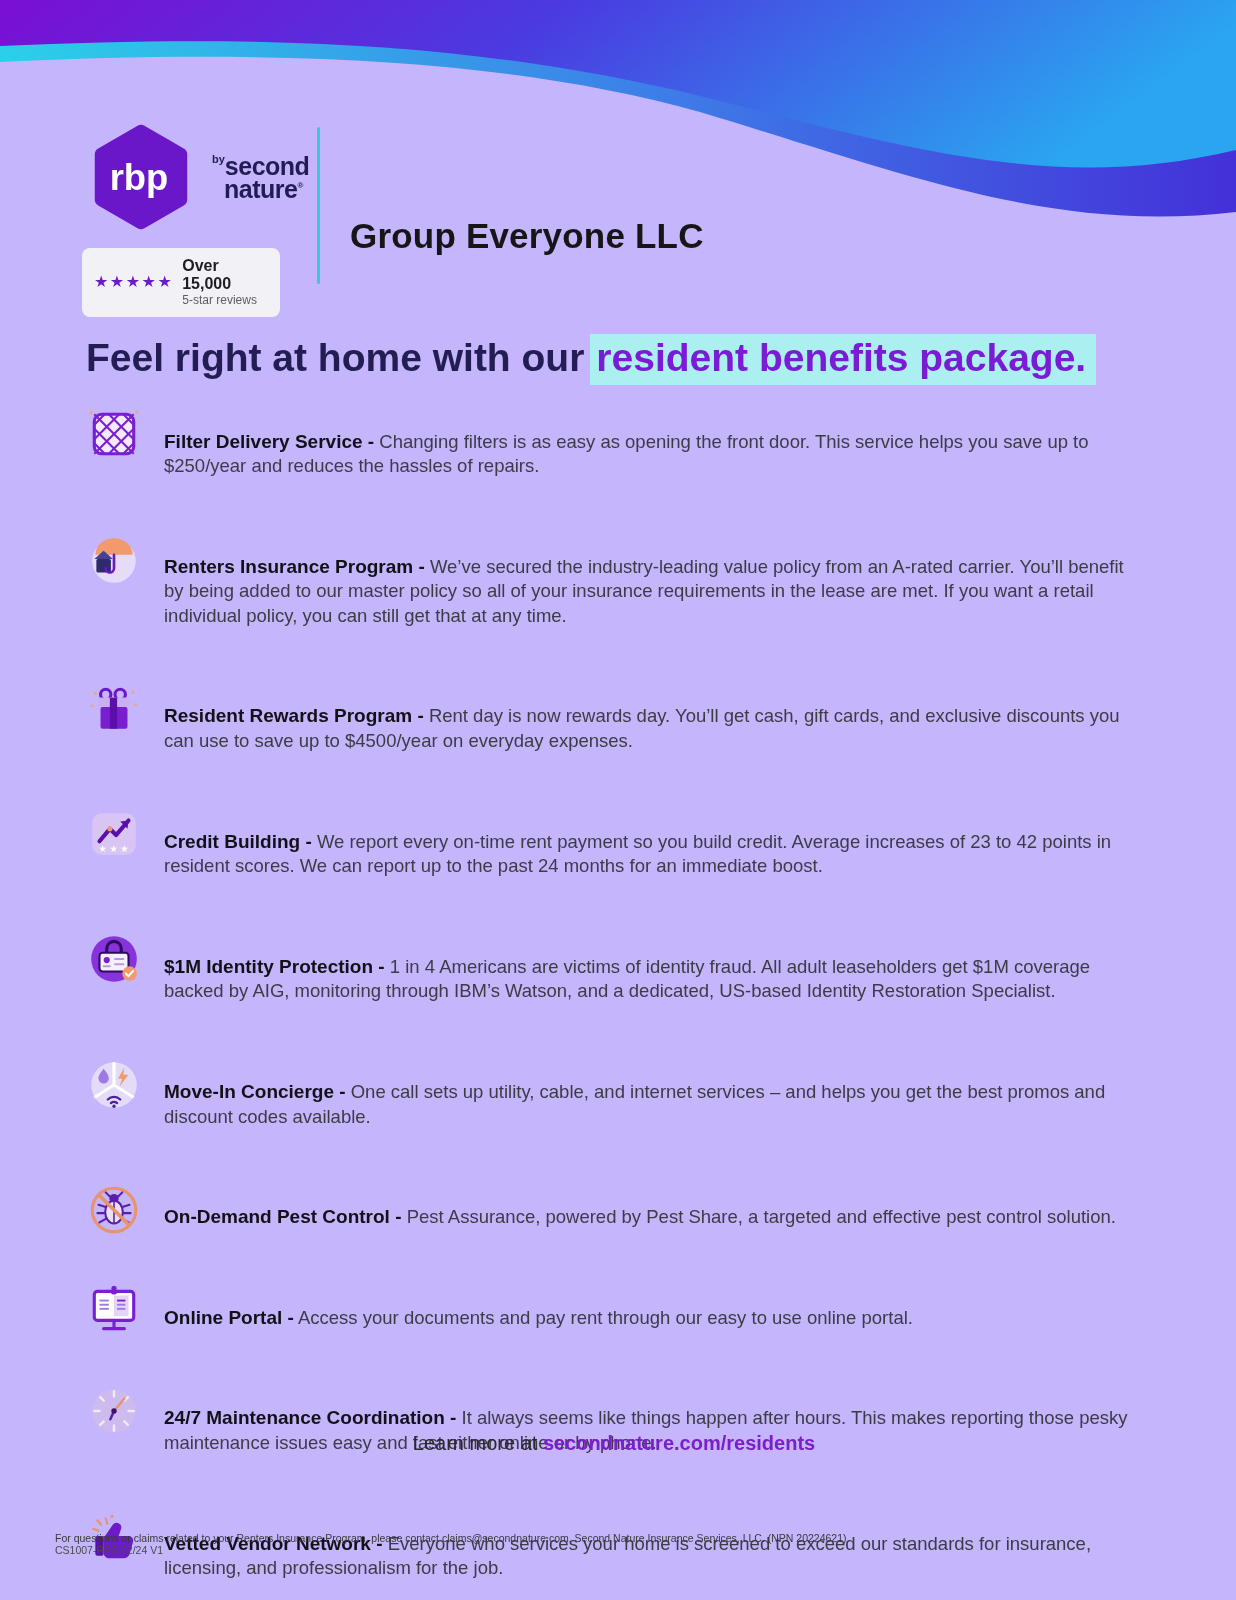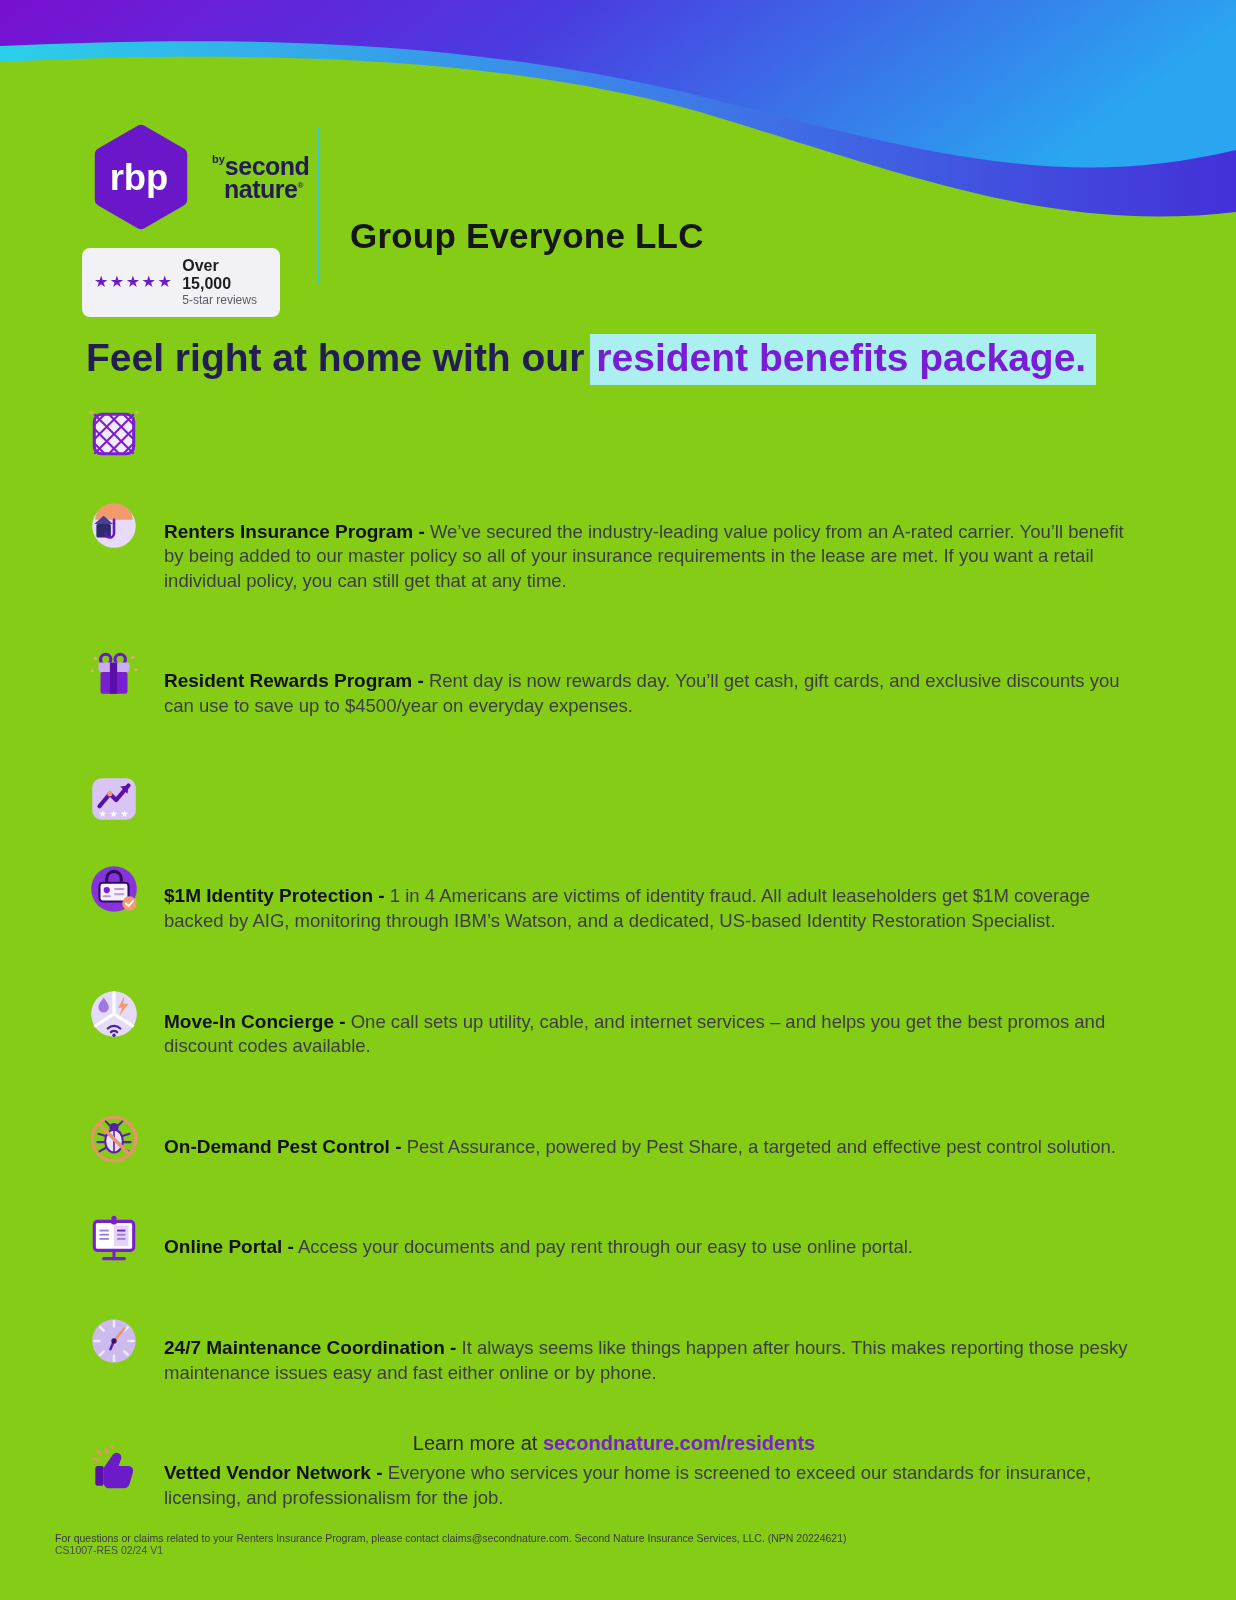--- a/index.html
+++ b/index.html
@@ -1,16 +1,16 @@
 <!DOCTYPE html>
 <html><head>
 <meta charset="utf-8">
 <style>
   html,body{margin:0;padding:0;background:#ffffff;}
-  .page{position:relative;width:1236px;height:1600px;background:#84cc16;overflow:hidden;
+  .page{position:relative;width:1236px;height:1600px;background:#c4b5fd;overflow:hidden;
         font-family:"Liberation Sans",sans-serif;}
   .wave{position:absolute;top:0;left:0;width:1236px;height:245px;}
   
   .logo-block{position:absolute;left:82px;top:118px;width:232px;}
   .rbp-row{display:flex;align-items:center;gap:12px;}
   .brand-text{font-size:25px;font-weight:700;color:#221C55;line-height:0.92;letter-spacing:-0.5px;}
   .brand-by{font-size:11px;font-weight:600;vertical-align:12px;letter-spacing:0;}
   .brand-line2{margin-left:12px;}
   .reg{font-size:8px;vertical-align:10px;}
   .reviews-pill{margin-top:12px;background:#F2F1F6;border-radius:8px;padding:9px 12px;
@@ -96,20 +96,21 @@
         <svg viewBox="0 0 54 54">
           <rect x="8" y="8" width="38" height="38" rx="7" fill="#F3EAFC" stroke="#7A1FD0" stroke-width="3"></rect>
           <g stroke="#7A1FD0" stroke-width="2" fill="none">
             <path d="M8 18 L18 8 M8 32 L32 8 M8 46 L46 8 M22 46 L46 22 M36 46 L46 36"></path>
             <path d="M36 8 L46 18 M22 8 L46 32 M8 8 L46 46 M8 22 L32 46 M8 36 L18 46"></path>
           </g>
           <circle cx="5" cy="6" r="1.5" fill="#F0A57E"></circle>
             <circle cx="49" cy="6" r="1.5" fill="#F0A57E"></circle>
         </svg>
       </span>
+      <p class="benefit-text"><span class="benefit-title">Filter Delivery Service -</span> <span>Changing filters is as easy as opening the front door. This service helps you save up to $250/year and reduces the hassles of repairs.</span></p>
     </div>
 
     <div class="benefit">
       <span class="benefit-icon">
         <svg viewBox="0 0 54 54">
           <circle cx="27" cy="29" r="21" fill="#E6DBF8"></circle>
           <path d="M9 23 A18 16 0 0 1 45 23 Z" fill="#F09A6E"></path>
           <polygon points="8,27 17,19 26,27" fill="#474099"></polygon>
           <rect x="10" y="27" width="14" height="13" rx="1.5" fill="#2F2A6B"></rect>
           <path d="M27 23 v13 a4 4 0 0 1 -8 0" fill="none" stroke="#6A16C9" stroke-width="2.5" stroke-linecap="round"></path>
@@ -138,20 +139,21 @@
     <div class="benefit">
       <span class="benefit-icon">
         <svg viewBox="0 0 54 54">
           <rect x="6" y="7" width="42" height="40" rx="9" fill="#D8C5F4"></rect>
           <path d="M13 34 L23 22 L29 28 L41 14" fill="none" stroke="#5A0FA8" stroke-width="4" stroke-linecap="round" stroke-linejoin="round"></path>
           <polygon points="41,14 33,15 40,22" fill="#5A0FA8"></polygon>
           <circle cx="23" cy="22" r="2.5" fill="#F09A6E"></circle>
           <text x="12" y="44" font-size="9" fill="#FFFFFF" font-family="Liberation Sans, sans-serif">★ ★ ★</text>
         </svg>
       </span>
+      <p class="benefit-text"><span class="benefit-title">Credit Building -</span> <span>We report every on-time rent payment so you build credit. Average increases of 23 to 42 points in resident scores. We can report up to the past 24 months for an immediate boost.</span></p>
     </div>
 
     <div class="benefit">
       <span class="benefit-icon">
         <svg viewBox="0 0 54 54">
           <circle cx="27" cy="27" r="22" fill="#8733DB"></circle>
           <path d="M20 21 v-4 a7 7 0 0 1 14 0 v4" fill="none" stroke="#2E0B5E" stroke-width="3"></path>
           <rect x="13" y="21" width="28" height="18" rx="3" fill="#F6F0FD" stroke="#2E0B5E" stroke-width="2"></rect>
           <circle cx="20" cy="28" r="3" fill="#7A1FD0"></circle>
           <rect x="16" y="33" width="8" height="2" rx="1" fill="#B59AE0"></rect>

